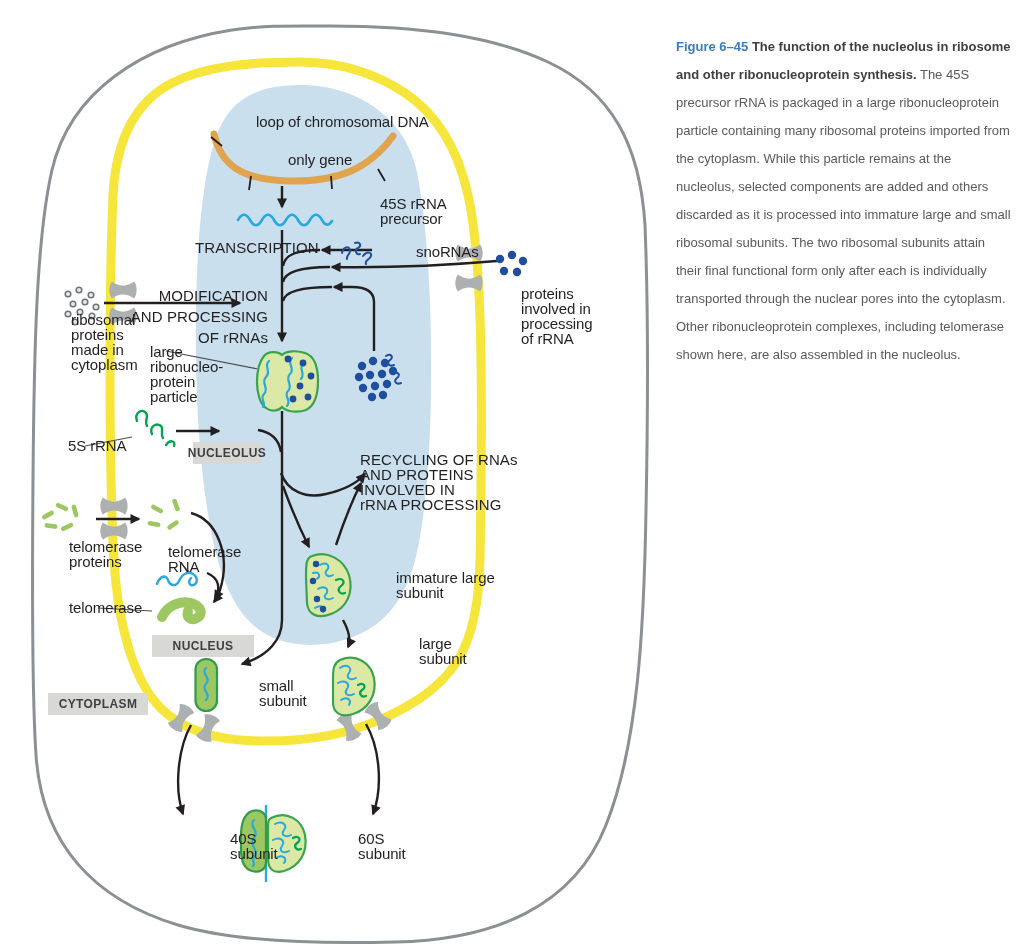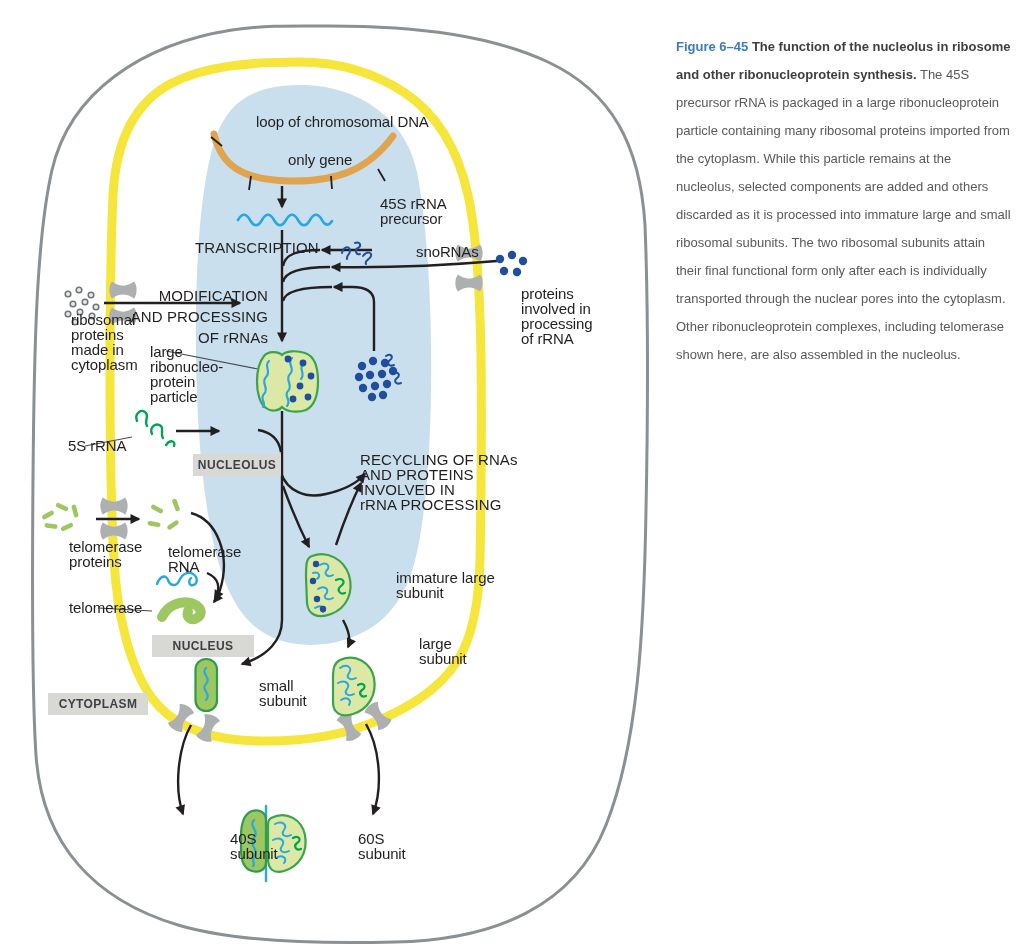--- a/index.html
+++ b/index.html
@@ -299,21 +299,21 @@
 subunit</div>
 <div class="lbl" style="left:381px;top:636px">large
 subunit</div>
 <div class="lbl" style="left:221px;top:678px">small
 subunit</div>
 <div class="lbl" style="left:192px;top:831px">40S
 subunit</div>
 <div class="lbl" style="left:320px;top:831px">60S
 subunit</div>
 
-<div class="boxlbl" style="left:193px;top:454px;width:88px">NUCLEOLUS</div>
+<div class="boxlbl" style="left:193px;top:442px;width:68px">NUCLEOLUS</div>
 <div class="boxlbl" style="left:152px;top:635px;width:102px">NUCLEUS</div>
 <div class="boxlbl" style="left:48px;top:693px;width:100px">CYTOPLASM</div>
 
 <div class="caption">
   <span class="fig">Figure 6–45</span>
   <span class="ttl">The function of the nucleolus in ribosome and other ribonucleoprotein synthesis.</span>
   <span>The 45S precursor rRNA is packaged in a large ribonucleoprotein particle containing many ribosomal proteins imported from the cytoplasm. While this particle remains at the nucleolus, selected components are added and others discarded as it is processed into immature large and small ribosomal subunits. The two ribosomal subunits attain their final functional form only after each is individually transported through the nuclear pores into the cytoplasm. Other ribonucleoprotein complexes, including telomerase shown here, are also assembled in the nucleolus.</span>
 </div>
 
 </div>

